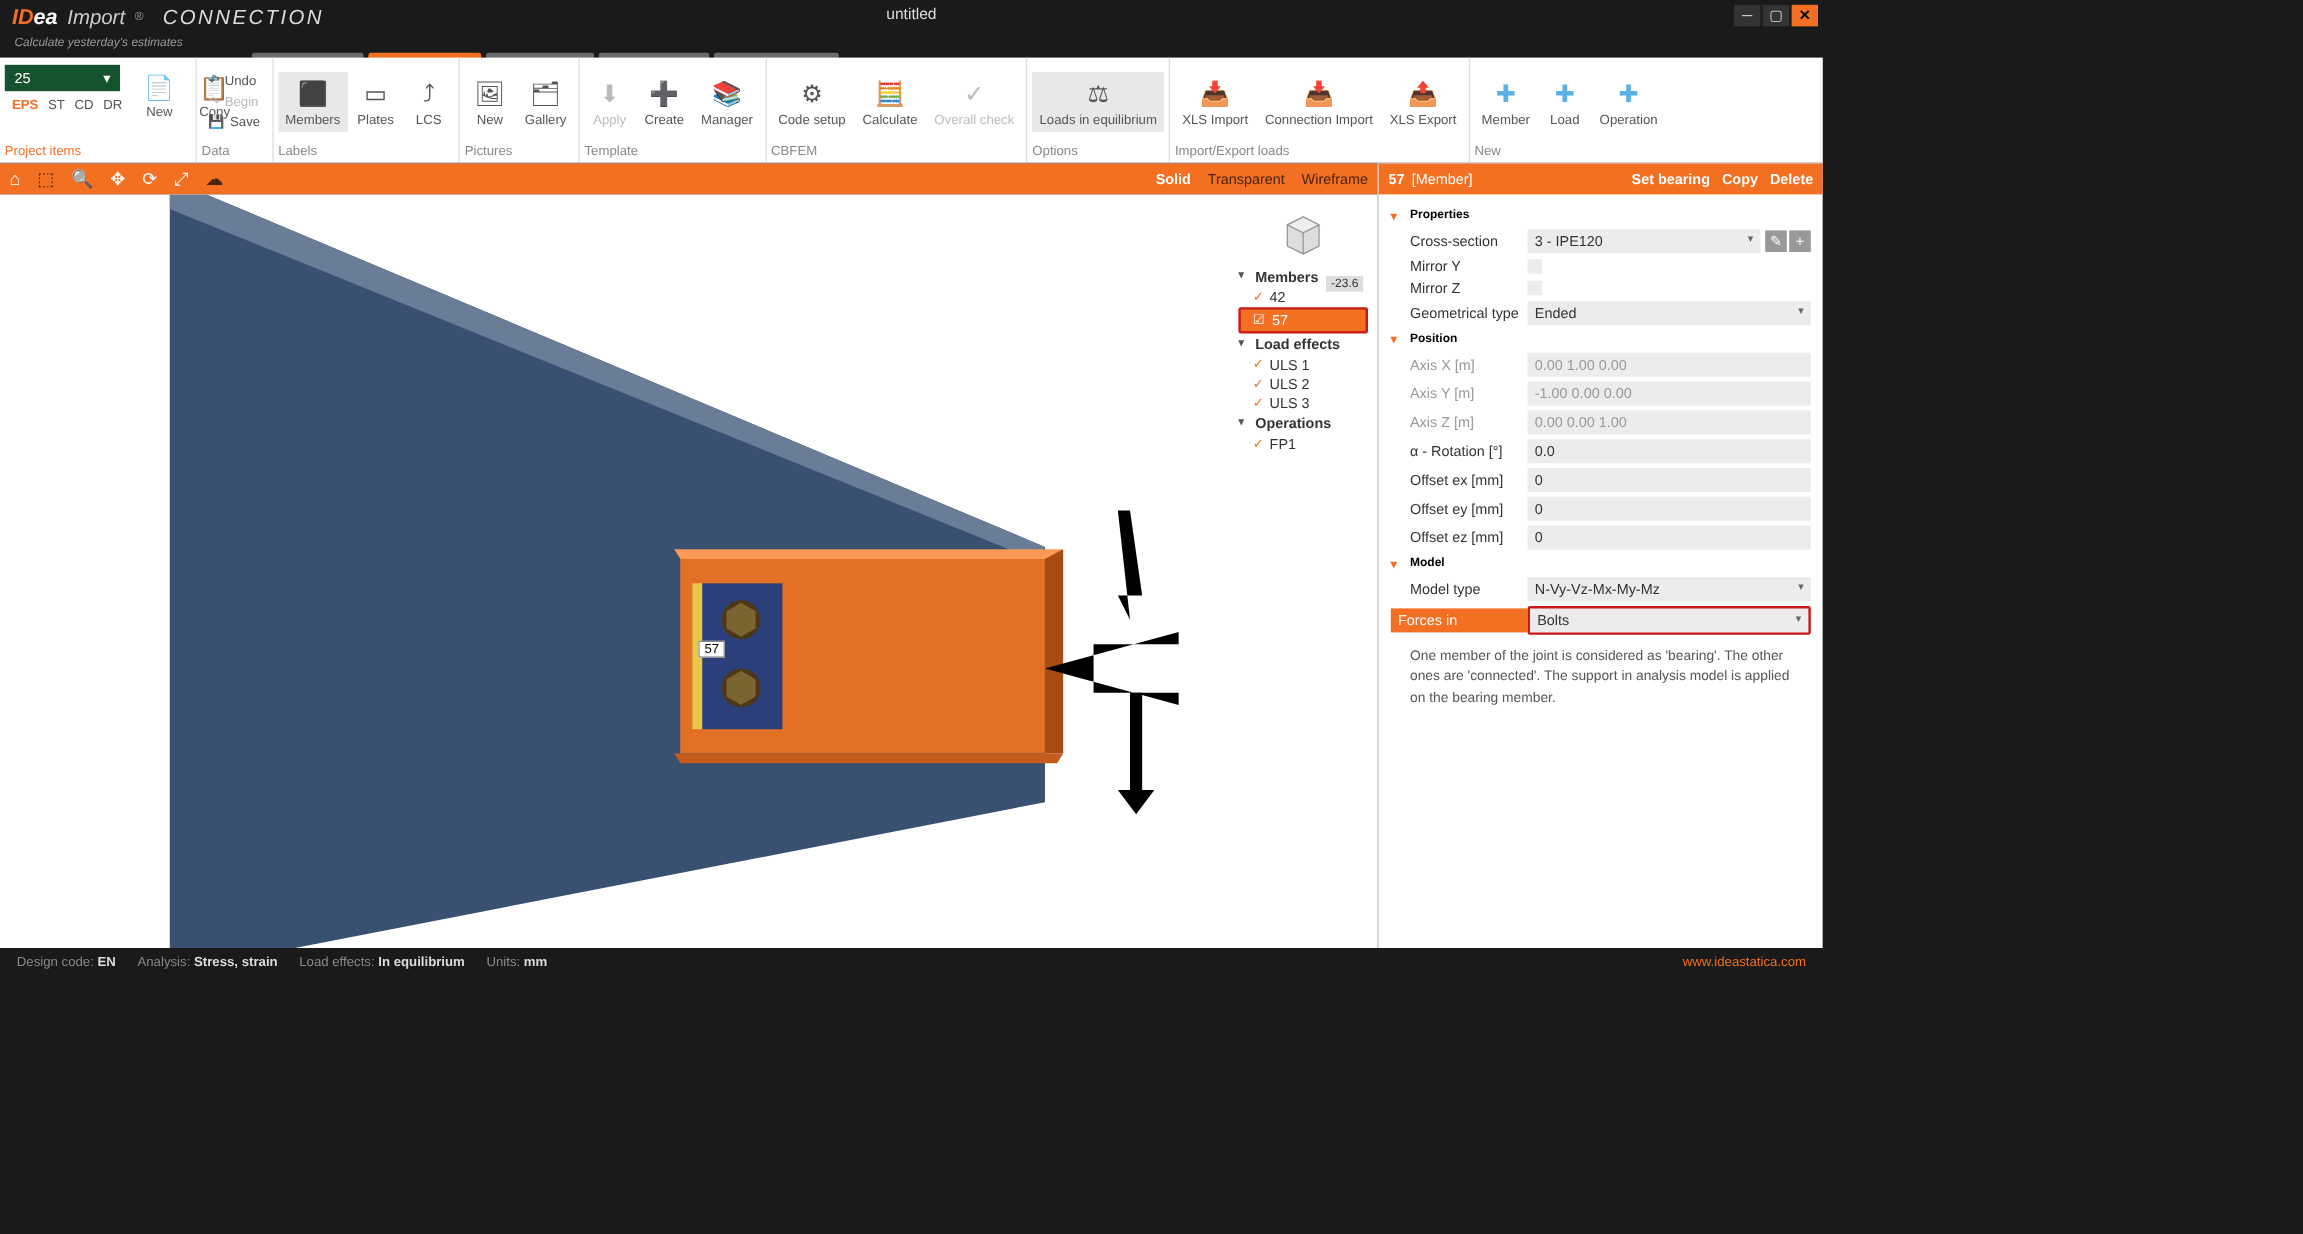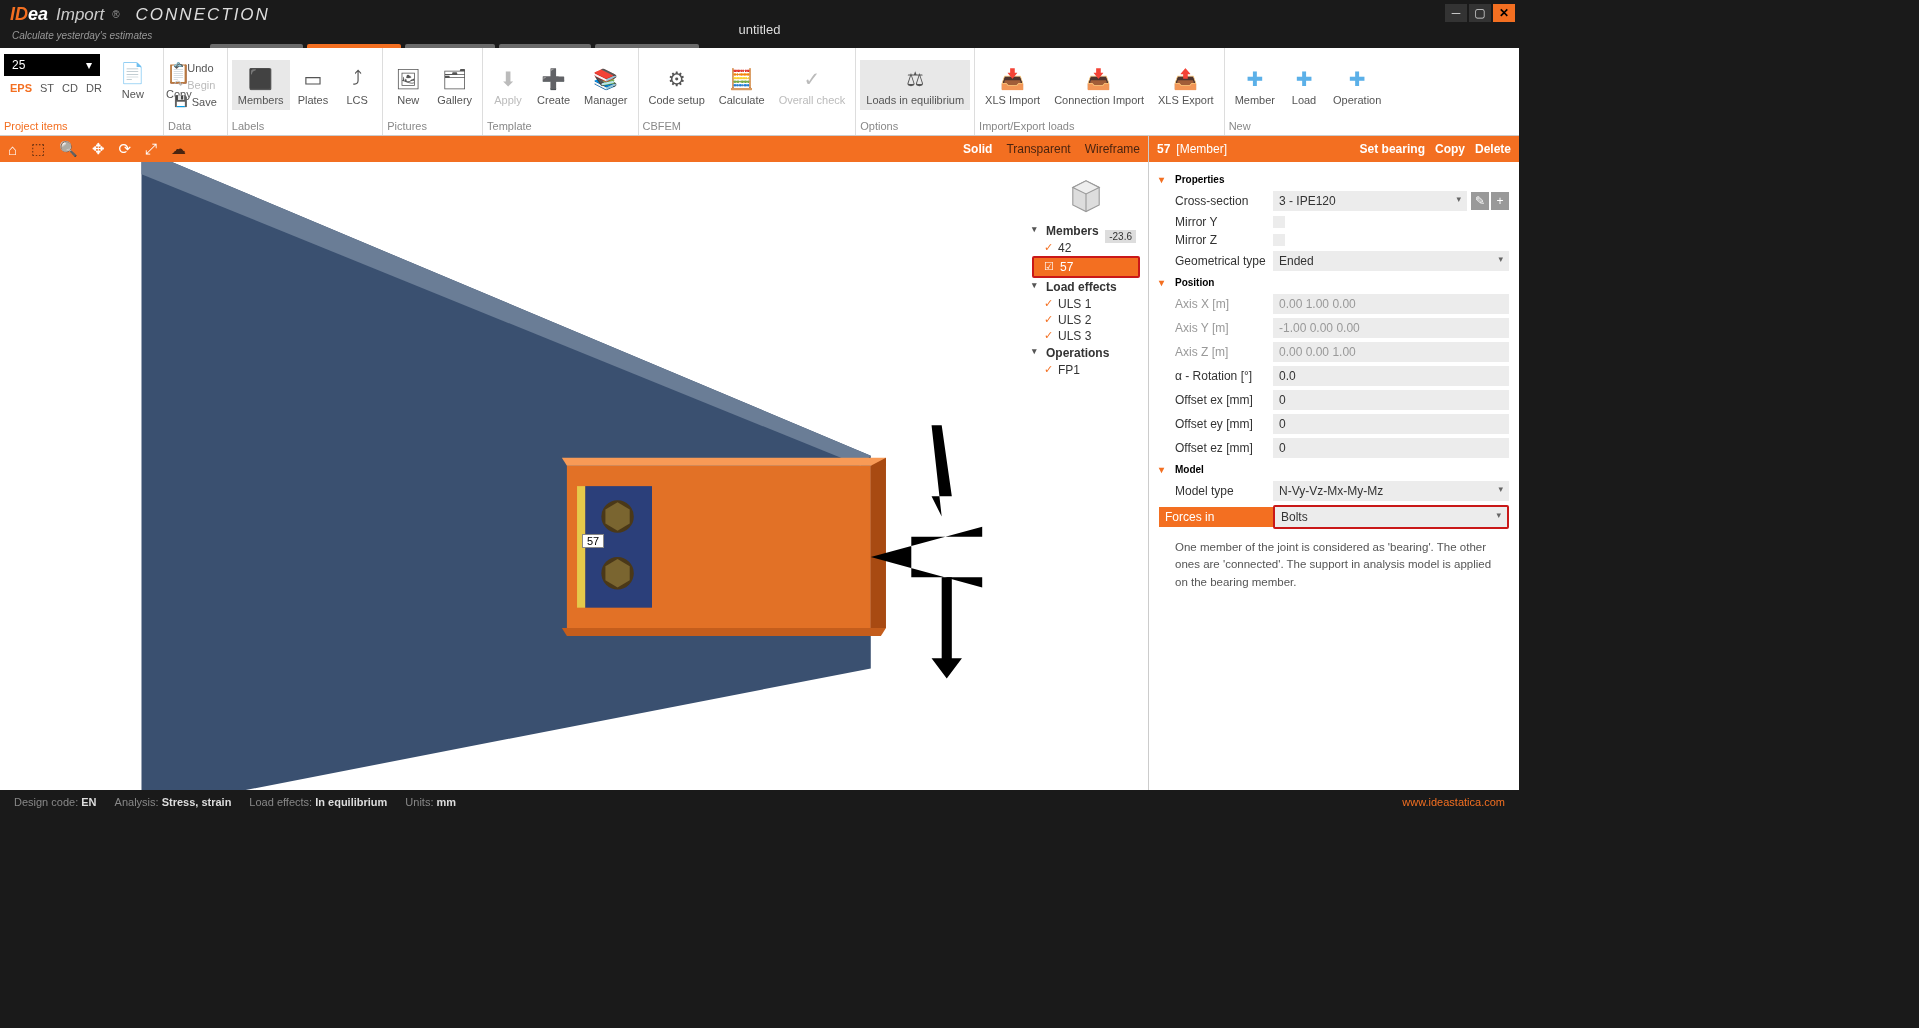--- a/index.html
+++ b/index.html
@@ -7,21 +7,21 @@
 
 
 .titlebar { height: 48px; background: #1a1a1a; display: flex; align-items: flex-start; color: #fff; position: relative; }
 .logo-area { display: flex; align-items: center; padding: 4px 10px; gap: 8px; }
 .logo-idea { font-size: 18px; font-weight: bold; font-style: italic; }
 .logo-idea .orange { color: #f36f21; }
 .logo-statica { color: #ccc; font-size: 17px; font-style: italic; }
 .logo-reg { font-size: 10px; color: #999; }
 .app-name { color: #ddd; font-size: 17px; letter-spacing: 2px; font-style: italic; font-weight: 300; margin-left: 8px; }
 .tagline { position: absolute; left: 12px; top: 30px; font-size: 10px; color: #999; font-style: italic; }
-.doc-title { position: absolute; left: 50%; transform: translateX(-50%); top: 22px; color: #ddd; font-size: 13px; }
+.doc-title { position: absolute; left: 50%; transform: translateX(-50%); top: 4px; color: #ddd; font-size: 13px; }
 .window-controls { position: absolute; right: 4px; top: 4px; display: flex; gap: 2px; }
 .win-btn { width: 22px; height: 18px; background: #333; color: #ddd; display: flex; align-items: center; justify-content: center; font-size: 12px; cursor: pointer; }
 .win-close { background: #f36f21; color: #000; font-weight: bold; }
 
 
 .main-tabs { display: flex; position: absolute; left: 210px; top: 44px; text-decoration: underline; }
 .main-tab { padding: 3px 28px; background: #6b6b6b; color: #fff; font-size: 12px; cursor: pointer; margin-right: 4px; border-radius: 2px 2px 0 0; }
 .main-tab.active { background: #f36f21; }
 
 
@@ -31,21 +31,21 @@
 .ribbon-group-label { text-align: left; font-size: 11px; color: #888; padding: 1px 0; }
 .ribbon-group-label.orange { color: #f36f21; }
 .ribbon-btn { display: flex; flex-direction: column; align-items: center; justify-content: center; padding: 4px 6px; cursor: pointer; font-size: 11px; color: #555; min-width: 42px; }
 .ribbon-btn .icon { width: 30px; height: 30px; display: flex; align-items: center; justify-content: center; font-size: 20px; }
 .ribbon-btn.disabled { color: #bbb; cursor: default; }
 .ribbon-btn.highlighted { background: #e8e8e8; }
 .ribbon-small-col { display: flex; flex-direction: column; gap: 0px; justify-content: center; }
 .ribbon-small-btn { padding: 2px 6px; font-size: 11px; color: #555; cursor: pointer; display: flex; align-items: center; gap: 4px; }
 .ribbon-small-btn.disabled { color: #bbb; }
 
-.project-item-sel { background: #000000; color: #fff; padding: 4px 8px; font-size: 12px; width: 96px; display: flex; justify-content: space-between; align-items: center; }
+.project-item-sel { background: #14532d; color: #fff; padding: 4px 8px; font-size: 12px; width: 96px; display: flex; justify-content: space-between; align-items: center; }
 .project-item-tabs { display: flex; gap: 8px; padding: 4px 6px; font-size: 11px; }
 .project-item-tabs span { color: #555; cursor: pointer; }
 .project-item-tabs span.active { color: #f36f21; font-weight: bold; }
 
 
 .subbar { height: 26px; background: #f36f21; display: flex; align-items: center; padding: 0 8px; gap: 12px; }
 .subbar-left { display: flex; gap: 14px; align-items: center; }
 .subbar-icon { color: #fff; font-size: 15px; cursor: pointer; }
 .subbar-icon.dark { color: #4a2410; }
 .subbar-right { margin-left: auto; display: flex; gap: 14px; color: #4a2410; font-size: 12px; }

